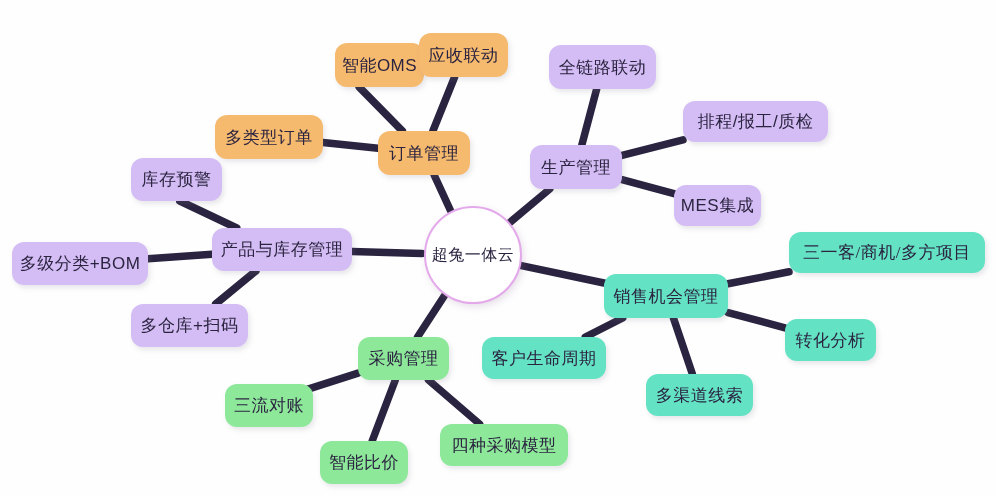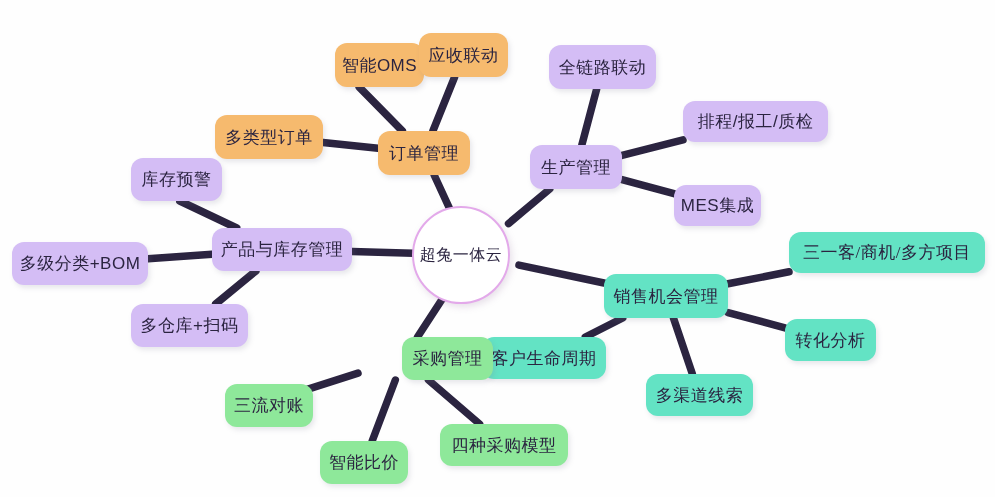--- a/index.html
+++ b/index.html
@@ -98,23 +98,23 @@
       <div class="node" style="left: 215px; top: 115px; width: 108px; height: 44px; background: rgb(246, 186, 110);">多类型订单</div>
       <div class="node hub" style="left: 530px; top: 145px; width: 92px; height: 44px; background: rgb(212, 189, 245);">生产管理</div>
       <div class="node" style="left: 549px; top: 45px; width: 107px; height: 44px; background: rgb(212, 189, 245);">全链路联动</div>
       <div class="node" style="left: 683px; top: 101px; width: 145px; height: 41px; background: rgb(212, 189, 245);">排程/报工/质检</div>
       <div class="node" style="left: 674px; top: 185px; width: 87px; height: 41px; background: rgb(212, 189, 245);">MES集成</div>
       <div class="node hub" style="left: 604px; top: 274px; width: 124px; height: 44px; background: rgb(99, 227, 196);">销售机会管理</div>
       <div class="node" style="left: 789px; top: 232px; width: 196px; height: 41px; background: rgb(99, 227, 196); font-family: Liberation Serif, serif;">三一客/商机/多方项目</div>
       <div class="node" style="left: 785px; top: 319px; width: 91px; height: 42px; background: rgb(99, 227, 196);">转化分析</div>
       <div class="node" style="left: 646px; top: 374px; width: 107px; height: 42px; background: rgb(99, 227, 196);">多渠道线索</div>
       <div class="node" style="left: 482px; top: 337px; width: 124px; height: 42px; background: rgb(99, 227, 196);">客户生命周期</div>
-      <div class="node hub" style="left: 358px; top: 337px; width: 91px; height: 43px; background: rgb(142, 232, 154); margin-left: 44px;">采购管理</div>
+      <div class="node hub" style="left: 358px; top: 337px; width: 91px; height: 43px; background: rgb(142, 232, 154);">采购管理</div>
       <div class="node" style="left: 225px; top: 384px; width: 88px; height: 43px; background: rgb(142, 232, 154);">三流对账</div>
       <div class="node" style="left: 320px; top: 441px; width: 88px; height: 43px; background: rgb(142, 232, 154);">智能比价</div>
       <div class="node" style="left: 440px; top: 424px; width: 128px; height: 42px; background: rgb(142, 232, 154);">四种采购模型</div>
       <div class="node hub" style="left: 212px; top: 228px; width: 140px; height: 43px; background: rgb(212, 189, 245);">产品与库存管理</div>
       <div class="node" style="left: 89px; top: 158px; width: 91px; height: 43px; background: rgb(212, 189, 245); margin-left: 42px;">库存预警</div>
       <div class="node" style="left: 12px; top: 242px; width: 136px; height: 43px; background: rgb(212, 189, 245);">多级分类+BOM</div>
       <div class="node" style="left: 131px; top: 304px; width: 117px; height: 43px; background: rgb(212, 189, 245);">多仓库+扫码</div>
-      <div class="node-center" style="left: 412px; top: 206px; width: 98px; height: 98px; border-color: rgb(227, 169, 234); background: rgb(255, 255, 255); text-align: center;">超兔一体云</div>
+      <div class="node-center" style="left: 424px; top: 206px; width: 98px; height: 98px; border-color: rgb(227, 169, 234); background: rgb(255, 255, 255); text-align: center;">超兔一体云</div>
     </div>
 </div>
 
 </body></html>

